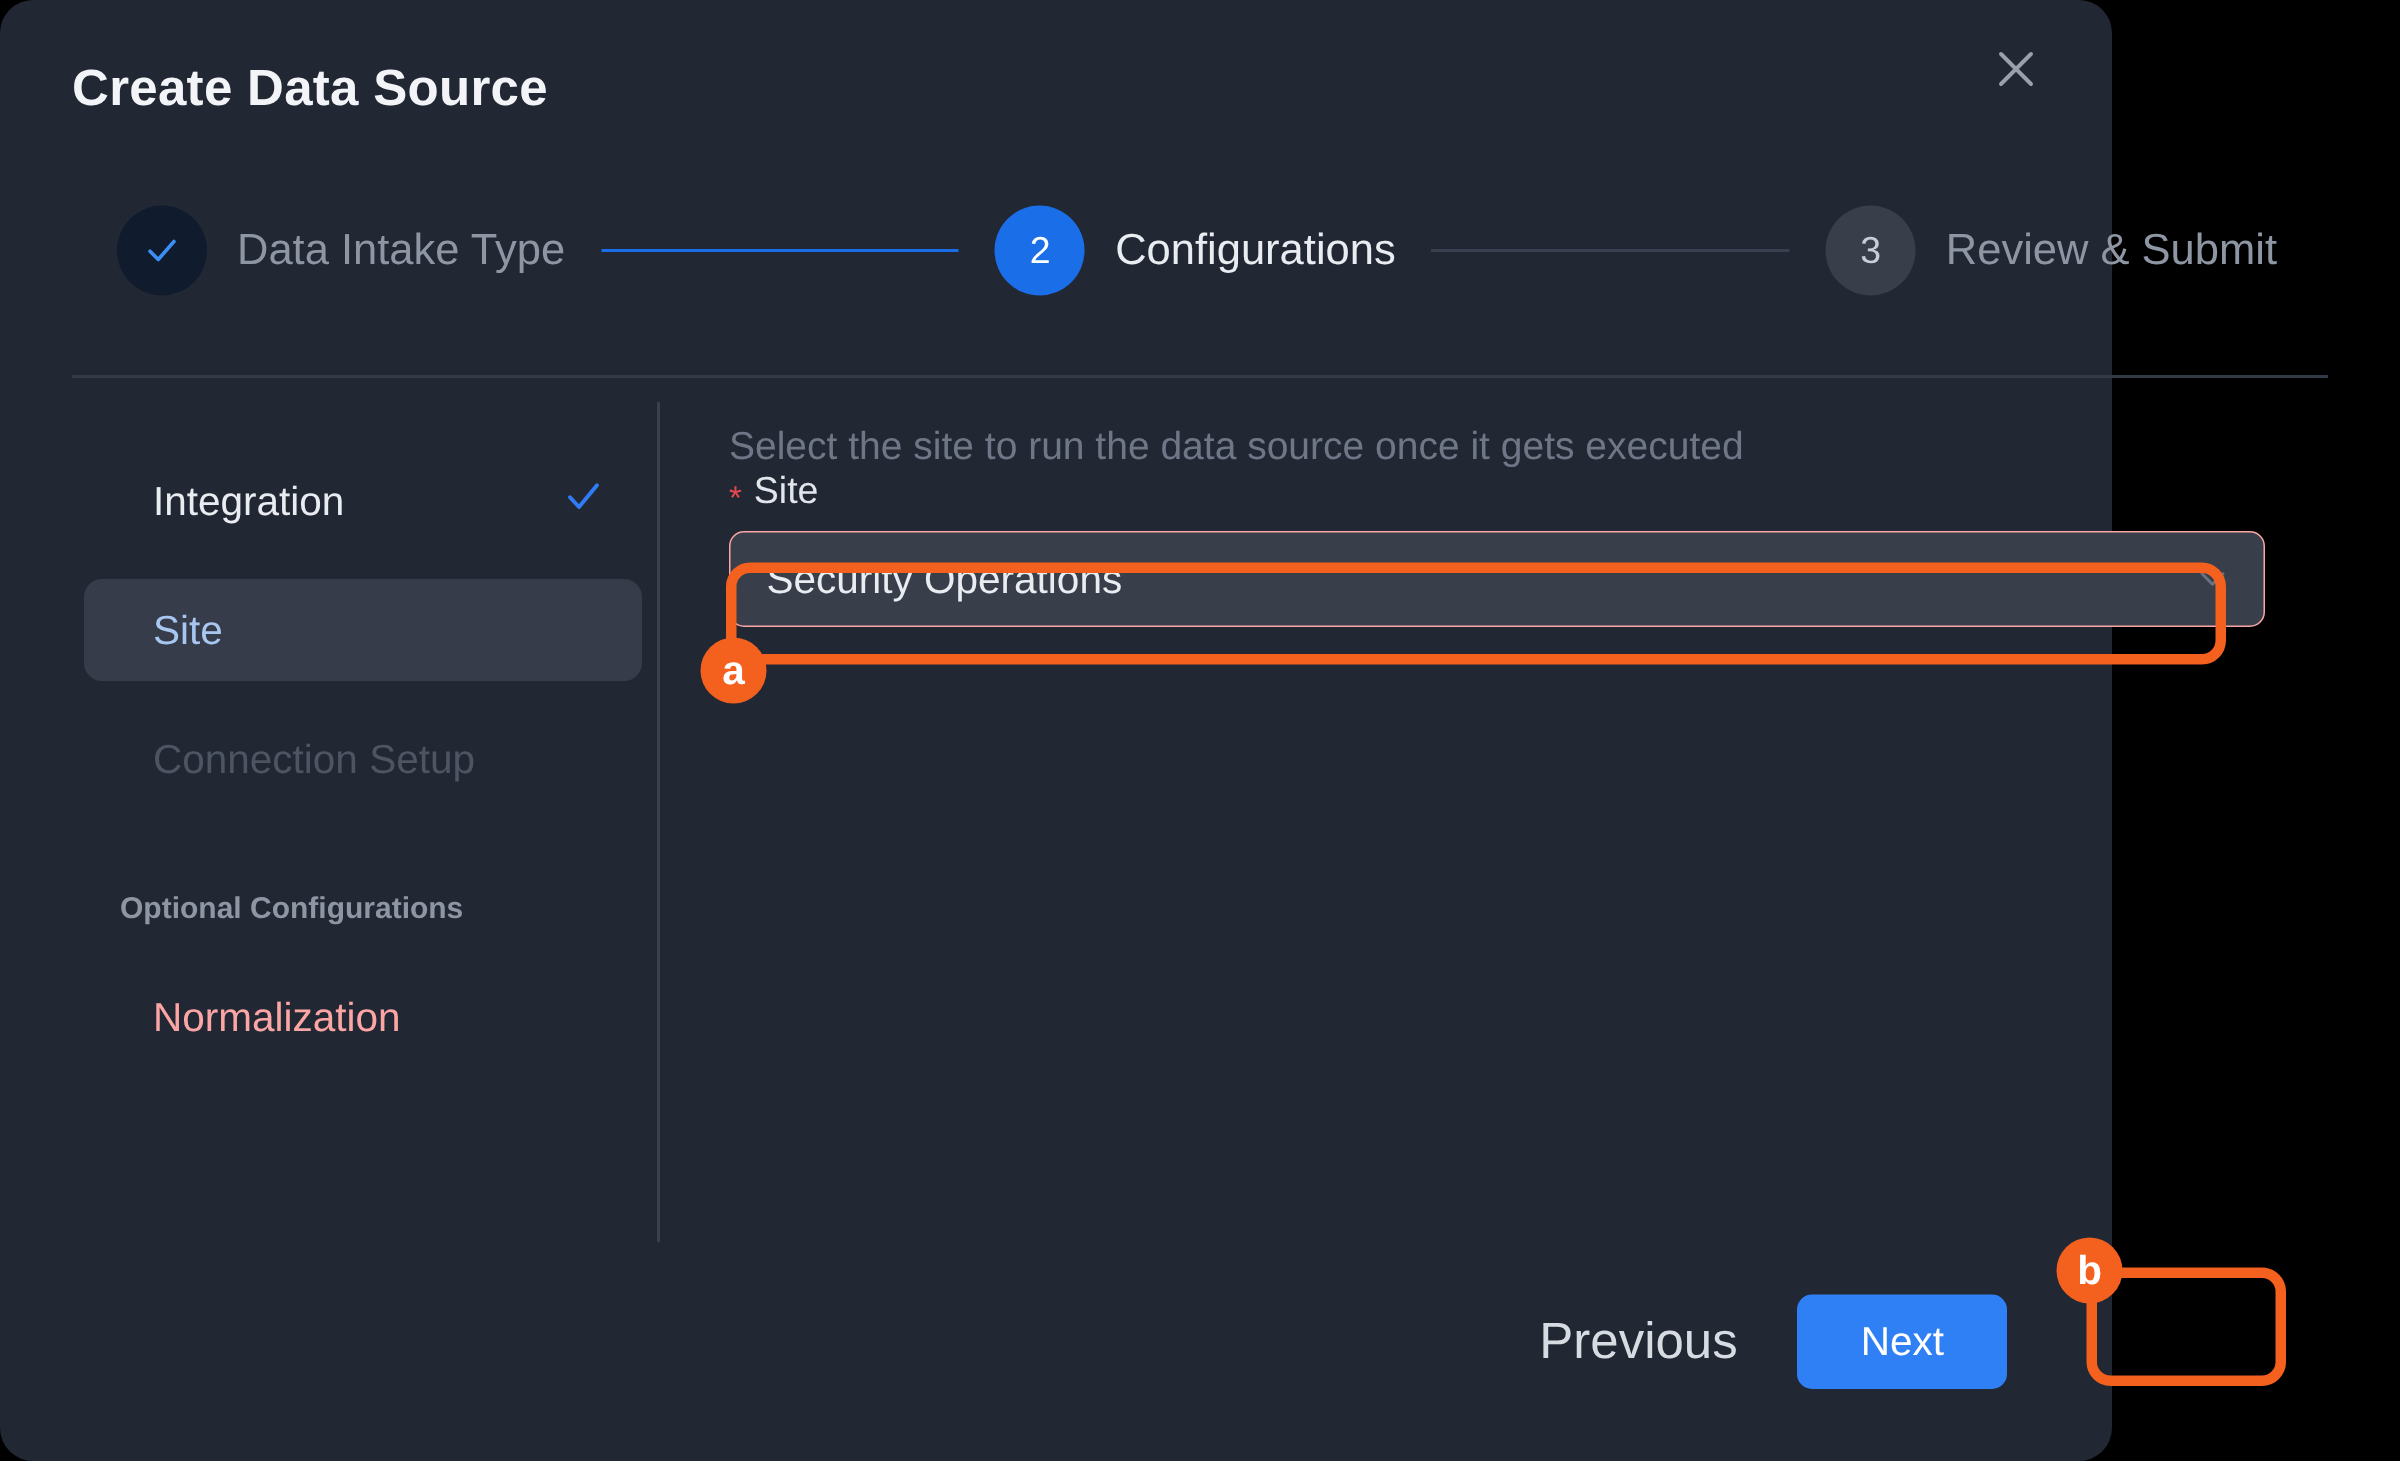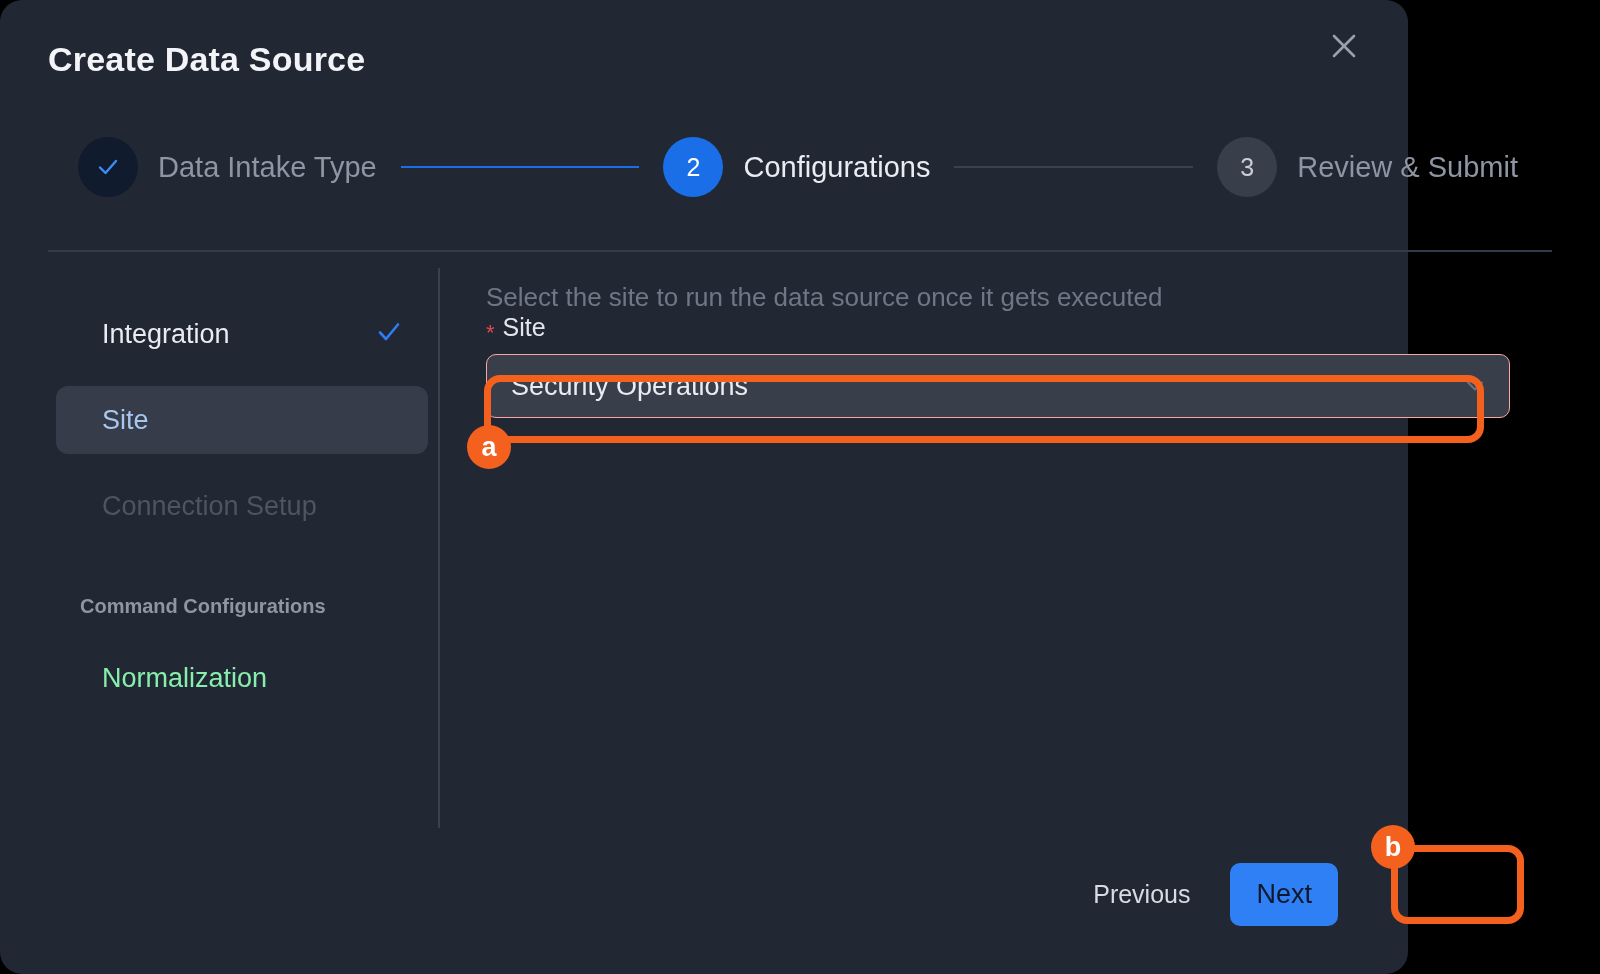--- a/index.html
+++ b/index.html
@@ -156,21 +156,21 @@
     padding-left: 24px;
     font-size: 20px;
     color: #8E95A3;
     font-weight: bold;
     height: 40px;
     display: flex;
     align-items: center;
   }
 
   .side-item.faded {
-    color: #86efac;
+    color: #fca5a5;
   }
 
   
   .content {
     position: absolute;
     left: 486px;
     top: 282px;
     width: 1024px;
   }
   .content-help {
@@ -221,35 +221,35 @@
   
   .footer {
     position: absolute;
     right: 70px;
     bottom: 48px;
     display: flex;
     align-items: center;
     gap: 34px;
   }
   .btn-prev {
-    font-size: 25px;
+    font-size: 34px;
     color: #D7DBE2;
     background: transparent;
     border: none;
     cursor: pointer;
     padding: 10px 6px;
     font-family: inherit;
   }
   .btn-next {
     font-size: 27px;
-    color: #0f172a;
+    color: #ffffff;
     background: #2F80F5;
     border: none;
     border-radius: 10px;
-    padding: 16px 26px;
+    padding: 16px 42px;
     cursor: pointer;
     font-family: inherit;
   }
 
   
   .anno-ring {
     position: absolute;
     border: 7px solid #F4601E;
     border-radius: 16px;
     pointer-events: none;
@@ -349,21 +349,21 @@
 
     <div class="side-item disabled">
       <span>Connection Setup</span>
     </div>
 
     <div class="side-gap-sm"></div>
 
 
     <div class="side-gap-md"></div>
 
-    <div class="side-section-label">Command Configurations</div>
+    <div class="side-section-label">Optional Configurations</div>
 
     <div class="side-gap-sm"></div>
 
     <div class="side-item faded">
       <span>Normalization</span>
     </div>
 
   </nav>
 
   <main class="content">

